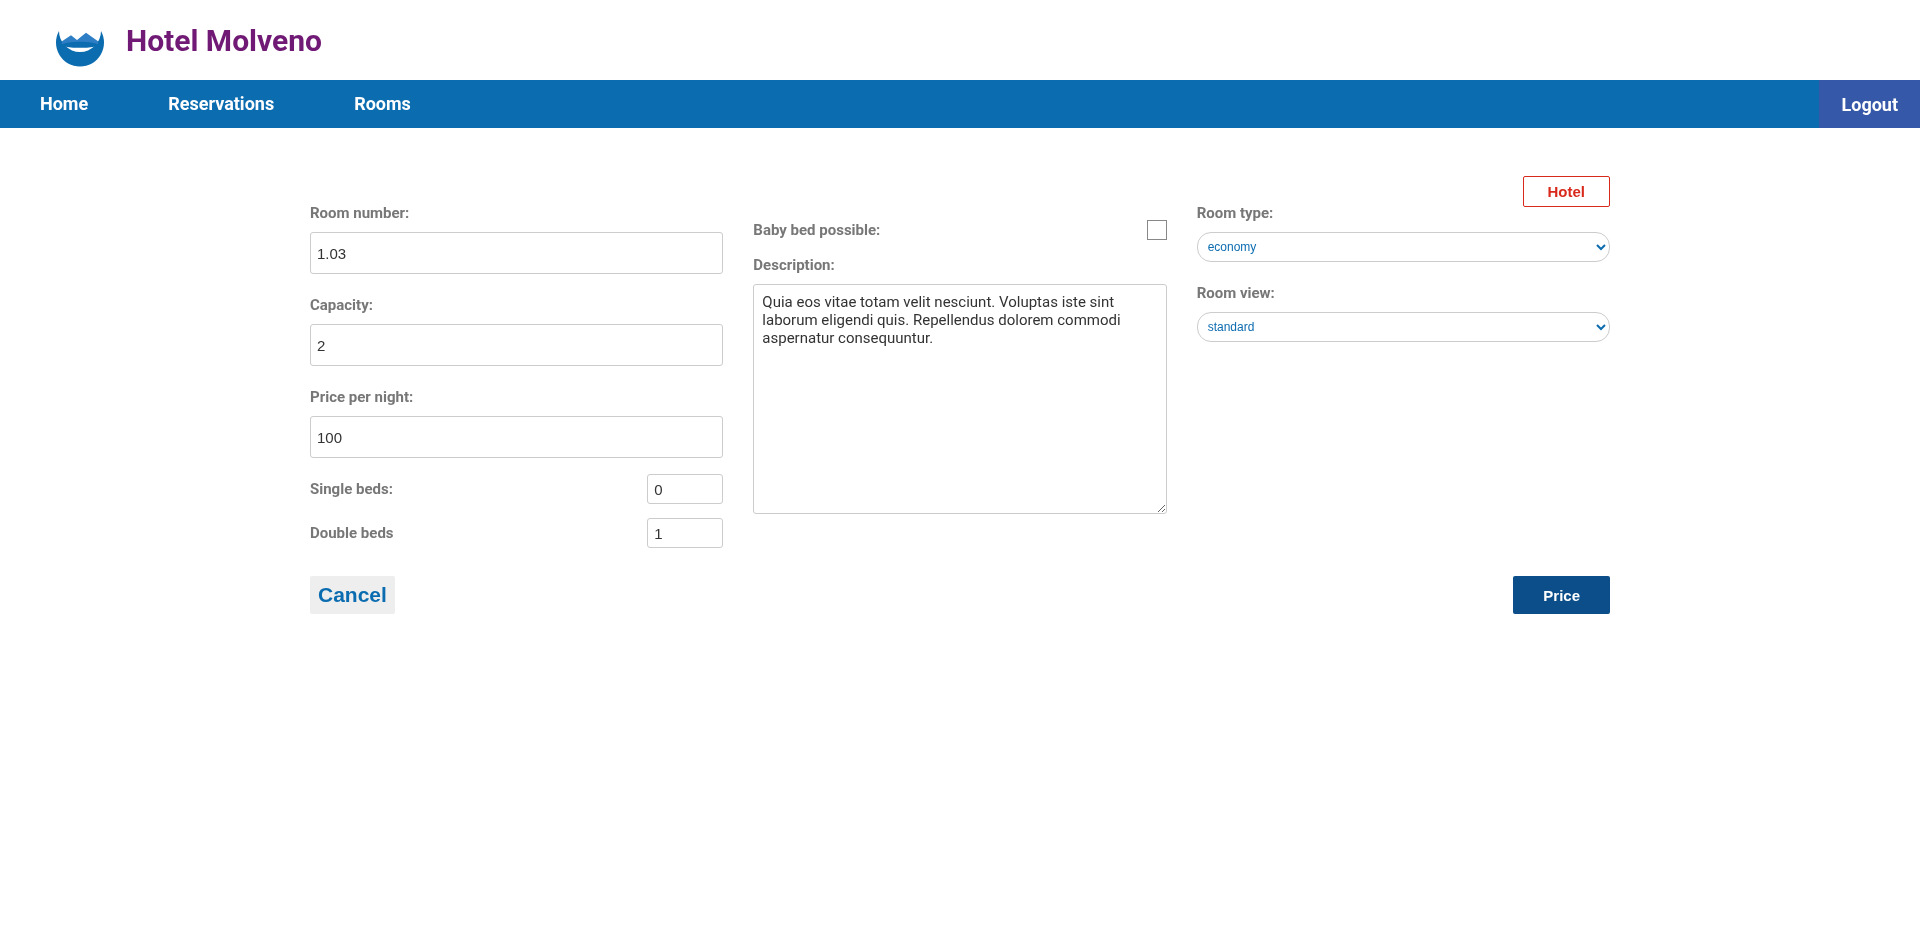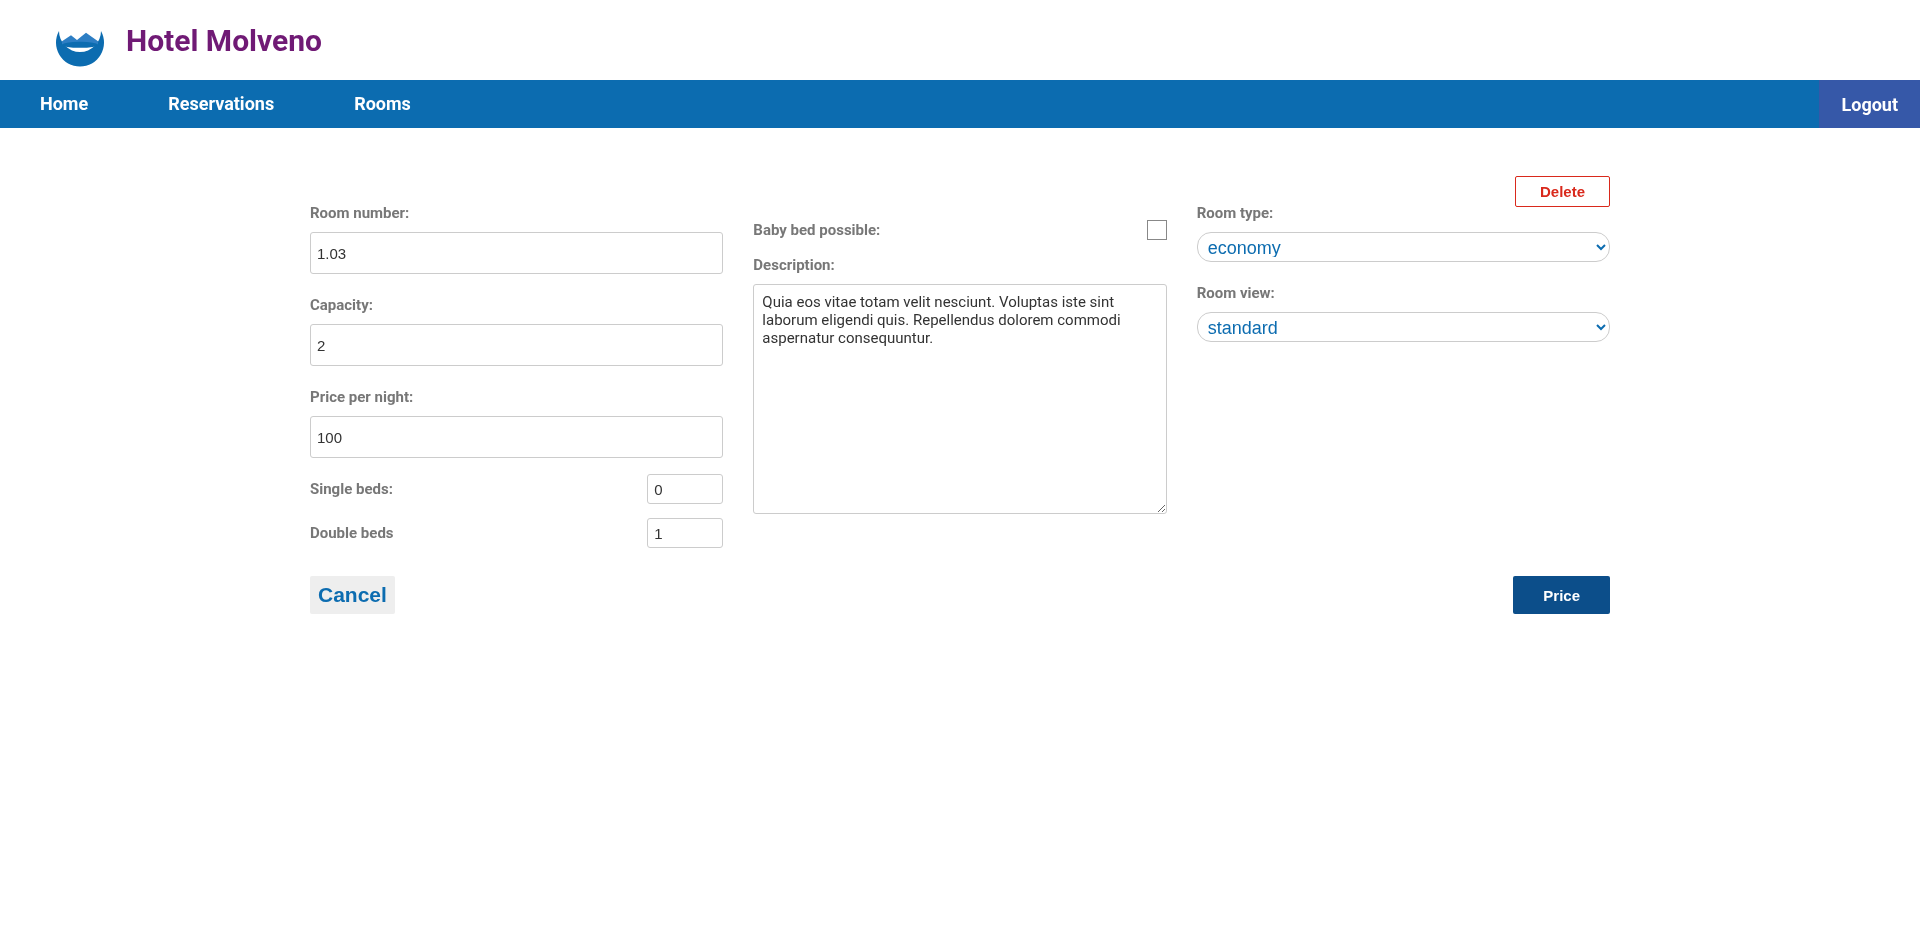--- a/index.html
+++ b/index.html
@@ -162,21 +162,21 @@
       font-family: inherit;
       color: #333;
       resize: both;
     }
     .select-input {
       width: 100%;
       height: 30px;
       border: 1px solid #ccc;
       border-radius: 14px;
       padding: 4px 6px;
-      font-size: 18px;
+      font-size: 12px;
       color: #0c6cb0;
       background: #fff;
       margin-bottom: 16px;
       cursor: pointer;
     }
     .actions-row {
       display: flex;
       justify-content: space-between;
       margin-top: 14px;
     }
@@ -219,21 +219,21 @@
   <div class="nav-item">Home</div>
   <div class="nav-item">Reservations</div>
   <div class="nav-item">Rooms</div>
   <div class="nav-spacer"></div>
   <div class="logout">Logout</div>
 </nav>
 
 <div class="content">
 
   <div class="page-header">
-    <button class="delete-btn">Delete</button>
+    <button class="delete-btn">Hotel</button>
   </div>
 
   <div class="form-grid">
 
     <div class="col">
       <label class="field-label">Room number:</label>
       <input class="text-input" type="text" value="1.03" style="">
 
       <label class="field-label">Capacity:</label>
       <input class="text-input" type="text" value="2" style="">

